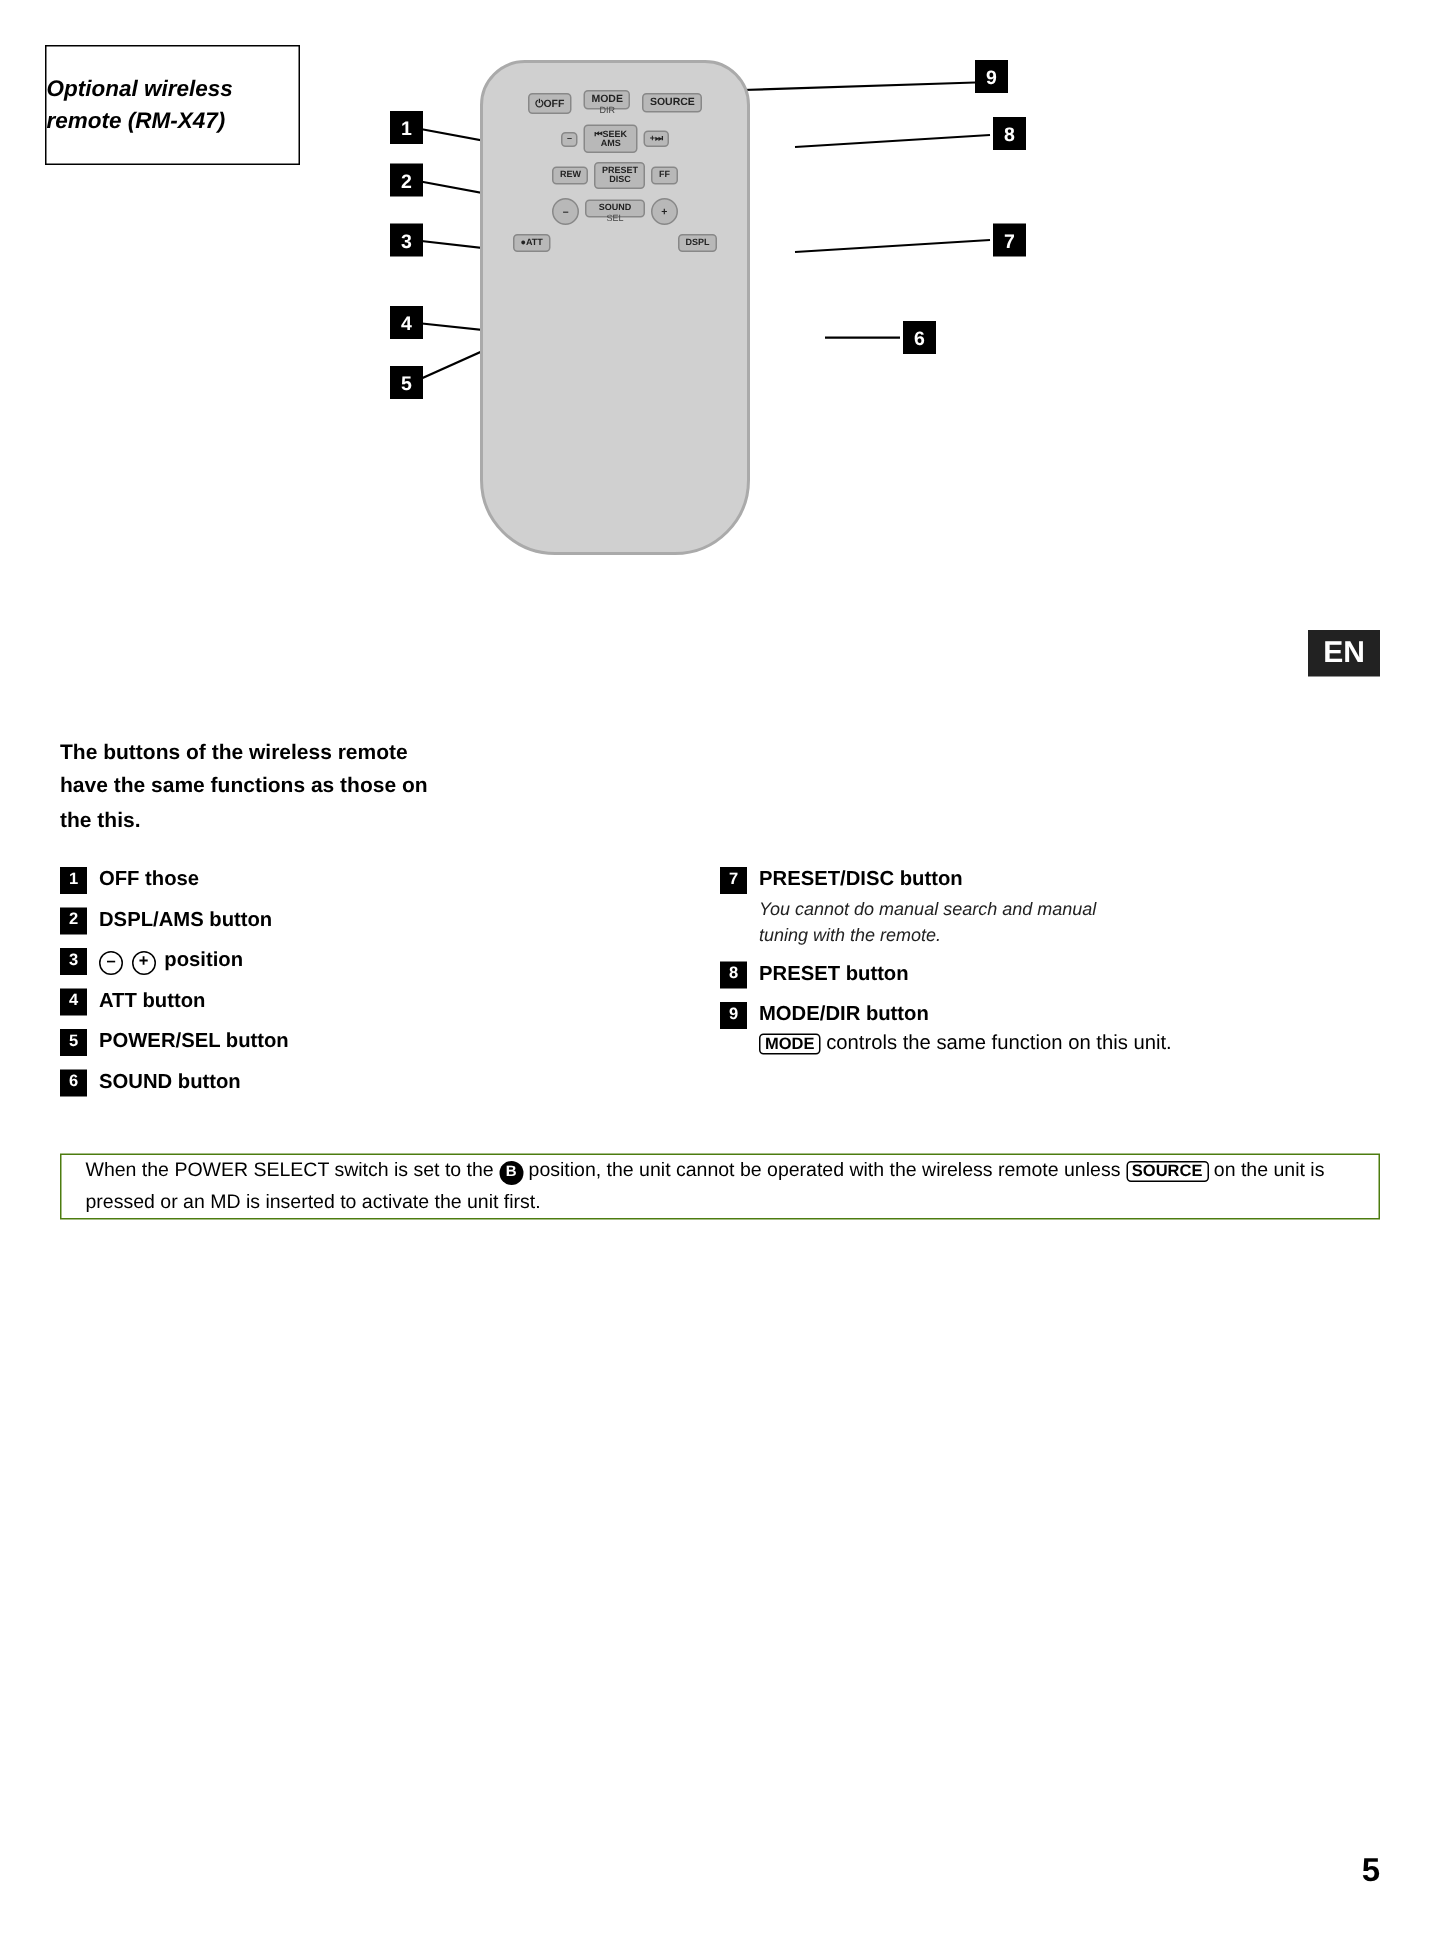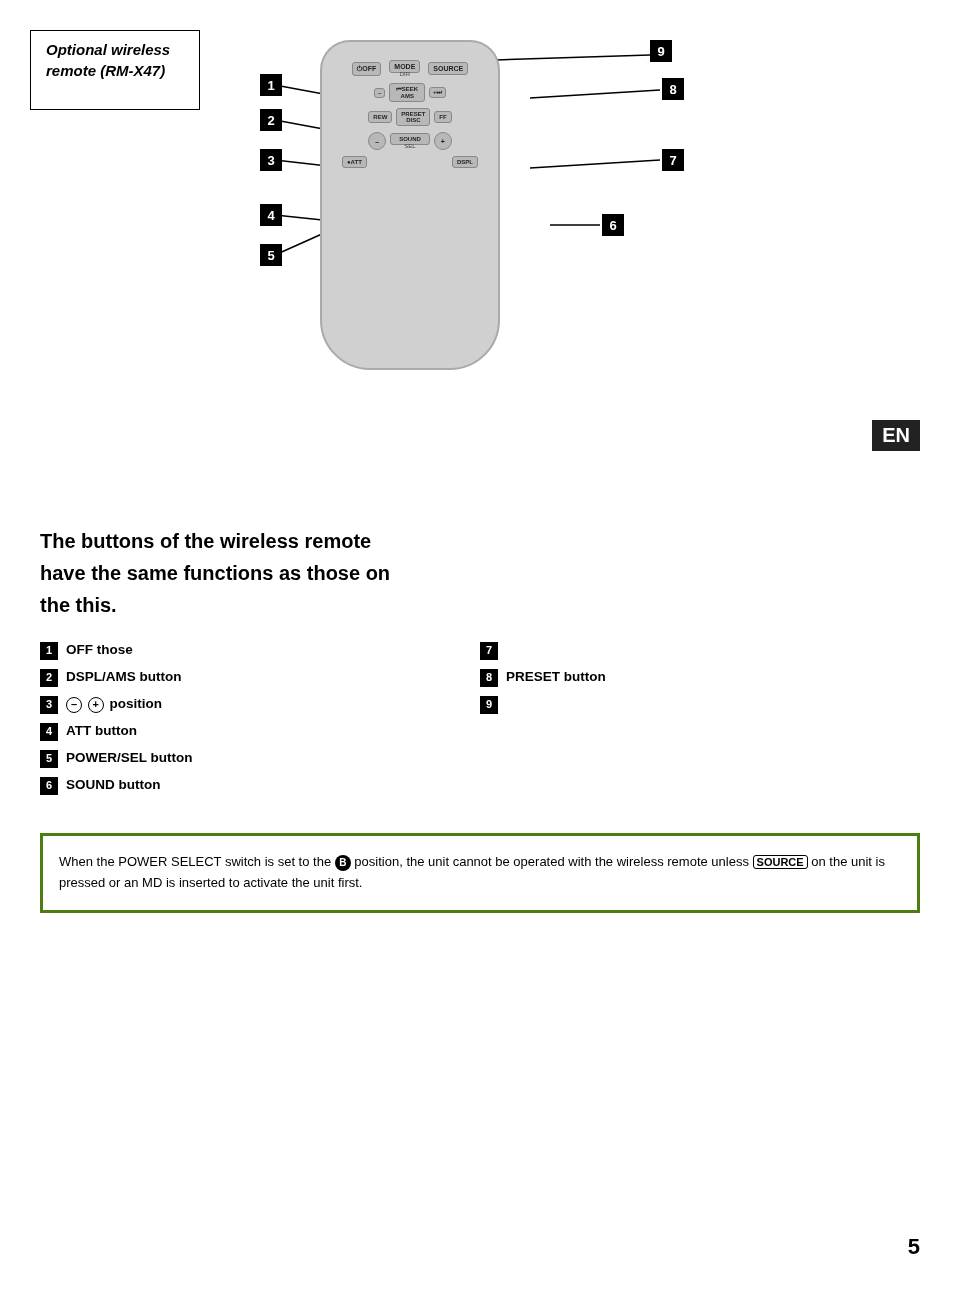--- a/index.html
+++ b/index.html
@@ -15,24 +15,25 @@
     
     .top-section {
       display: flex;
       padding: 30px 40px 20px 40px;
       position: relative;
     }
 
     
     .title-box {
       border: 1px solid #000;
-      padding: 8px 15px;
+      padding: 8px 0;
       width: 170px;
       height: 80px;
       display: flex;
+      align-items: center;
       position: absolute;
       left: 30px;
       top: 30px;
     }
     .title-box-text {
       font-style: italic;
       font-weight: bold;
       font-size: 15px;
       line-height: 1.4;
     }
@@ -148,25 +149,24 @@
       font-size: 20px;
       padding: 4px 10px;
     }
 
     
     .content-area {
       padding: 20px 40px;
     }
 
     .intro-text {
-      font-size: 20px;
+      font-size: 14px;
       font-weight: bold;
       line-height: 1.6;
       margin-bottom: 20px;
-      margin-top: 35px;
     }
 
     
     .button-list {
       display: flex;
       gap: 0;
       margin-bottom: 30px;
     }
     .button-col {
       flex: 1;
@@ -225,22 +225,22 @@
       height: 16px;
       border: 1.5px solid #000;
       border-radius: 50%;
       font-size: 11px;
       font-weight: bold;
       margin-right: 2px;
     }
 
     
     .notice-box {
-      border: 3px solid #4d7c0f;
-      padding: 16px 16px;
+      border: 1px solid #4d7c0f;
+      padding: 0 16px;
       font-size: 13px;
       line-height: 1.6;
       margin-top: 10px;
     }
 
     
     .page-num {
       position: absolute;
       bottom: 30px;
       right: 40px;
@@ -386,27 +386,35 @@
       </div>
       <div class="button-item">
         <div class="button-item-badge">6</div>
         <div class="button-item-text"><strong>SOUND button</strong></div>
       </div>
     </div>
 
     <div class="button-col">
       <div class="button-item" style="align-items:flex-start;">
         <div class="button-item-badge">7</div>
+        <div class="button-item-text">
+          <strong>PRESET/DISC button</strong><br>
+          <span class="button-item-sub">You cannot do manual search and manual<br>tuning with the remote.</span>
+        </div>
       </div>
       <div class="button-item">
         <div class="button-item-badge">8</div>
         <div class="button-item-text"><strong>PRESET button</strong></div>
       </div>
       <div class="button-item" style="align-items:flex-start;">
         <div class="button-item-badge">9</div>
+        <div class="button-item-text">
+          <strong>MODE/DIR button</strong><br>
+          <span><span class="inline-key">MODE</span> controls the same function on this unit.</span>
+        </div>
       </div>
     </div>
   </div>
 
   <div class="notice-box">
     <span>When the POWER SELECT switch is set to the </span><span class="filled-circle">B</span><span> position, the unit cannot be operated with the wireless remote unless </span><span class="inline-key">SOURCE</span><span> on the unit is pressed or an MD is inserted to activate the unit first.</span>
   </div>
 </div>
 
 <div class="page-num" style="position:fixed;bottom:30px;right:40px;font-size:22px;font-weight:bold;">5</div>

